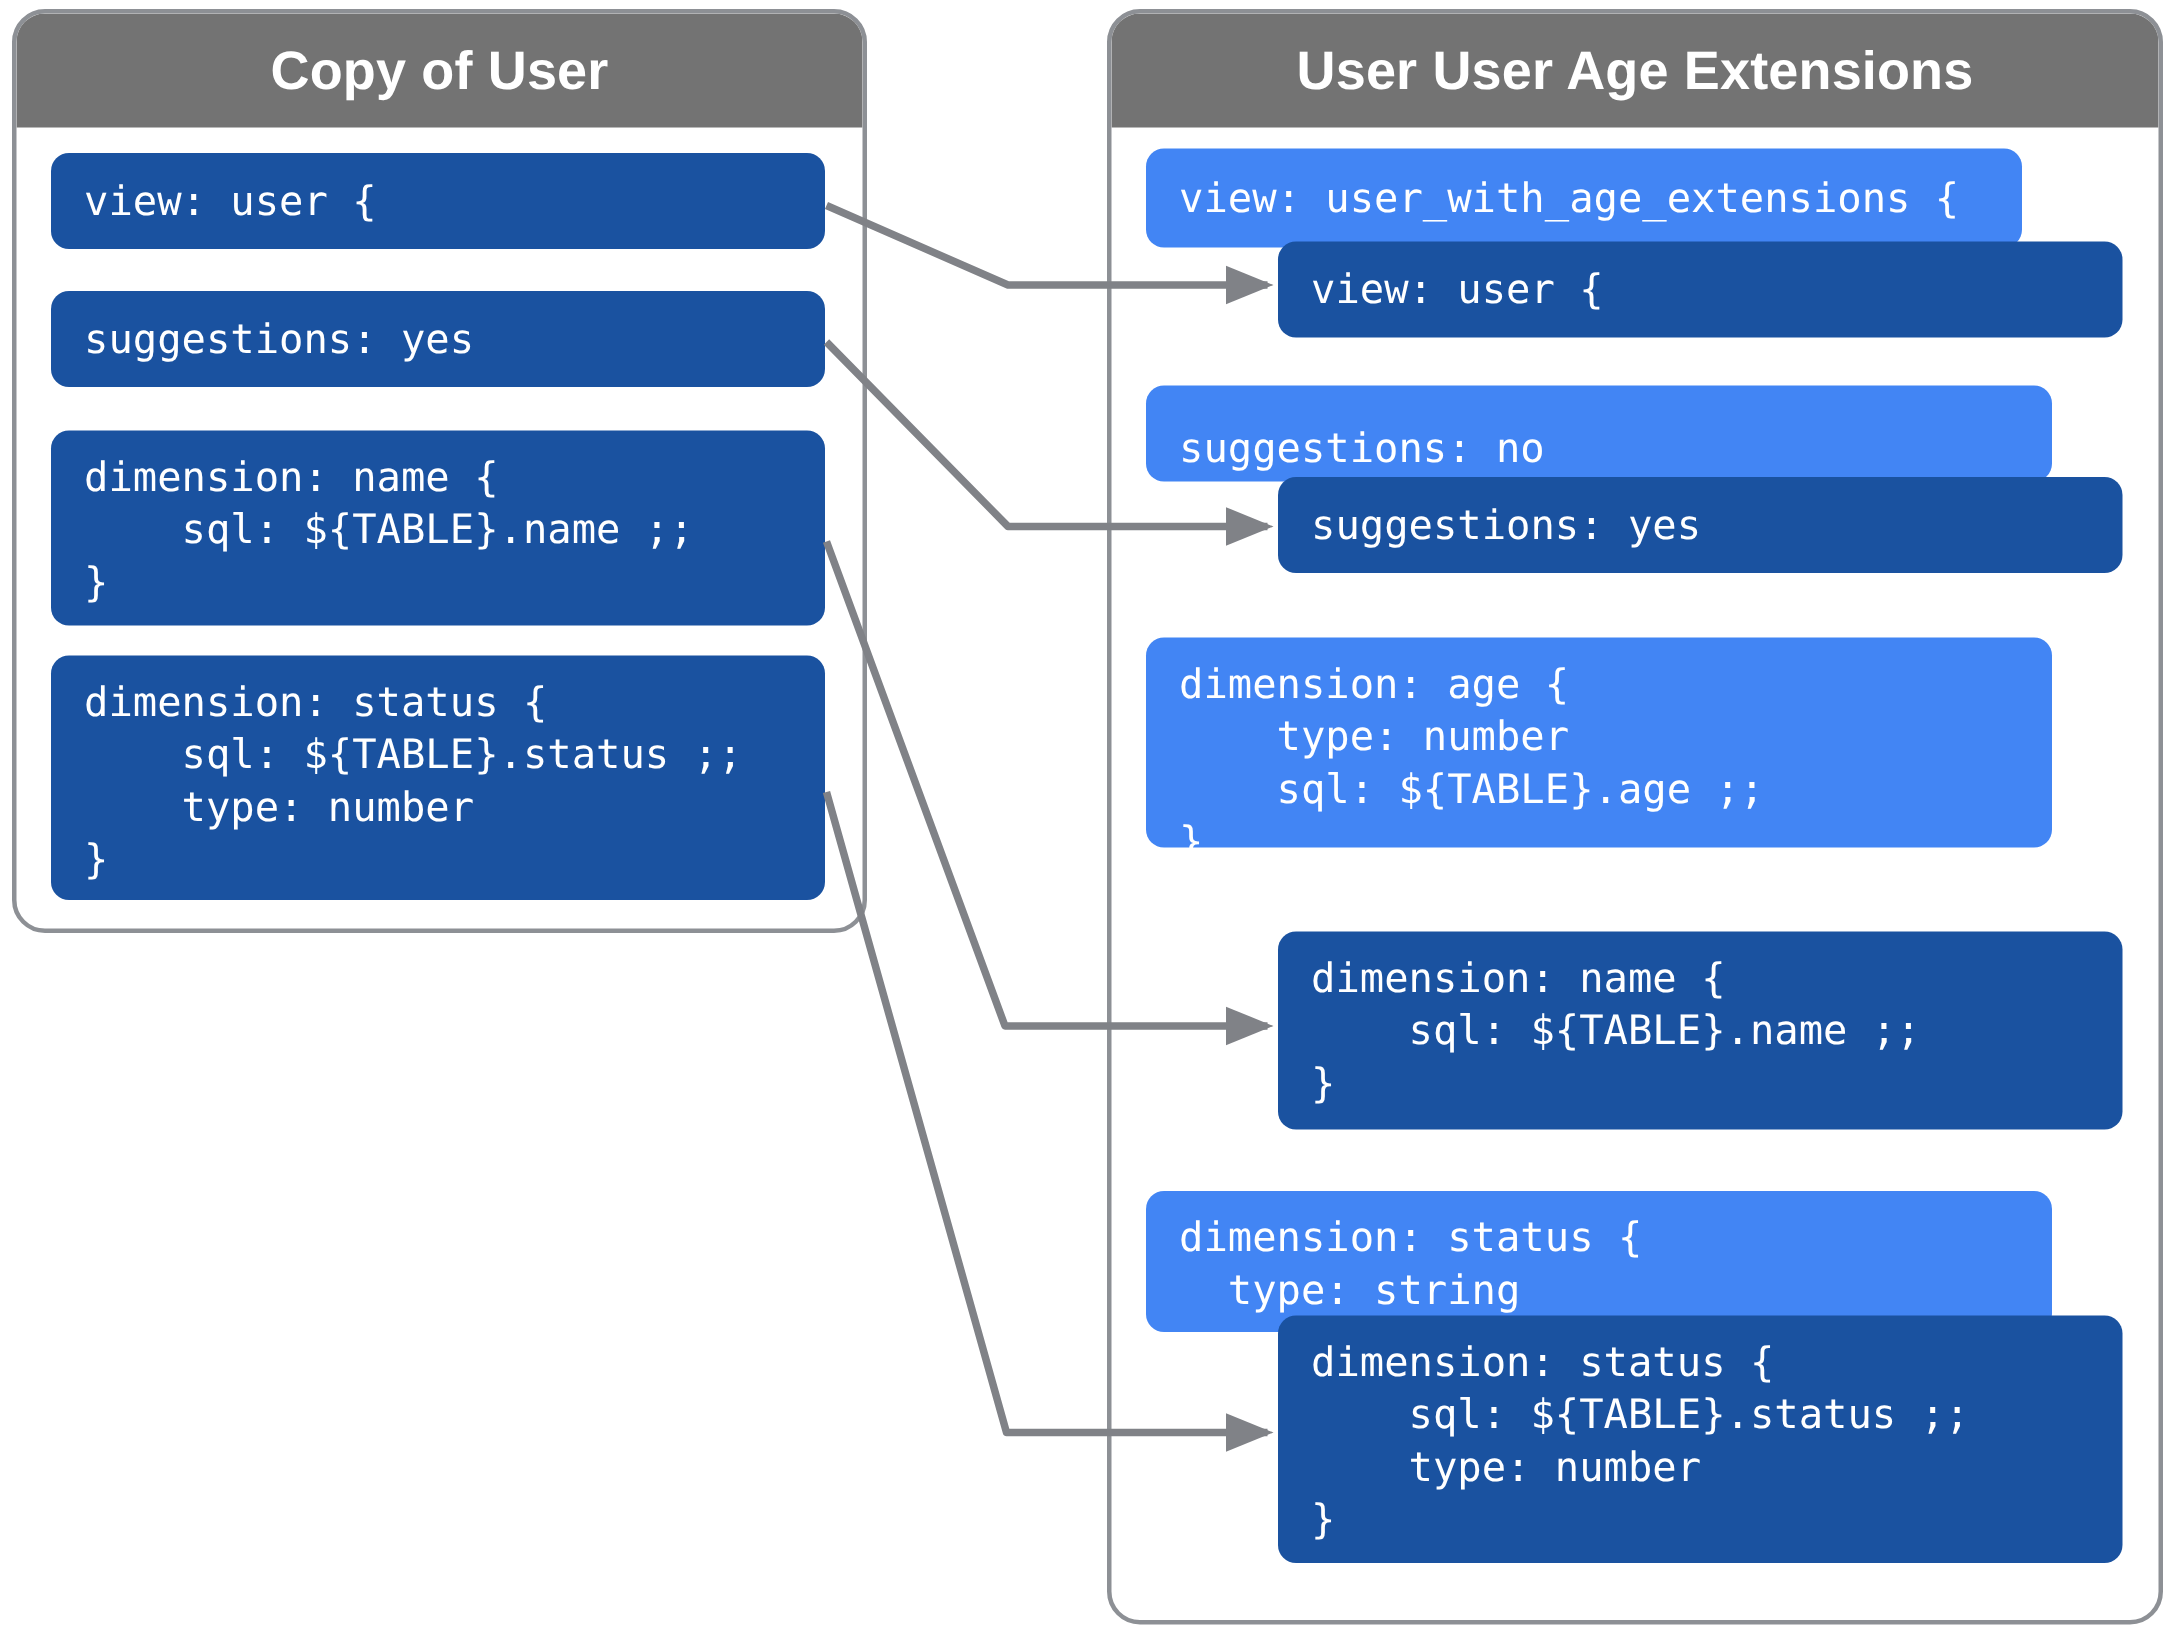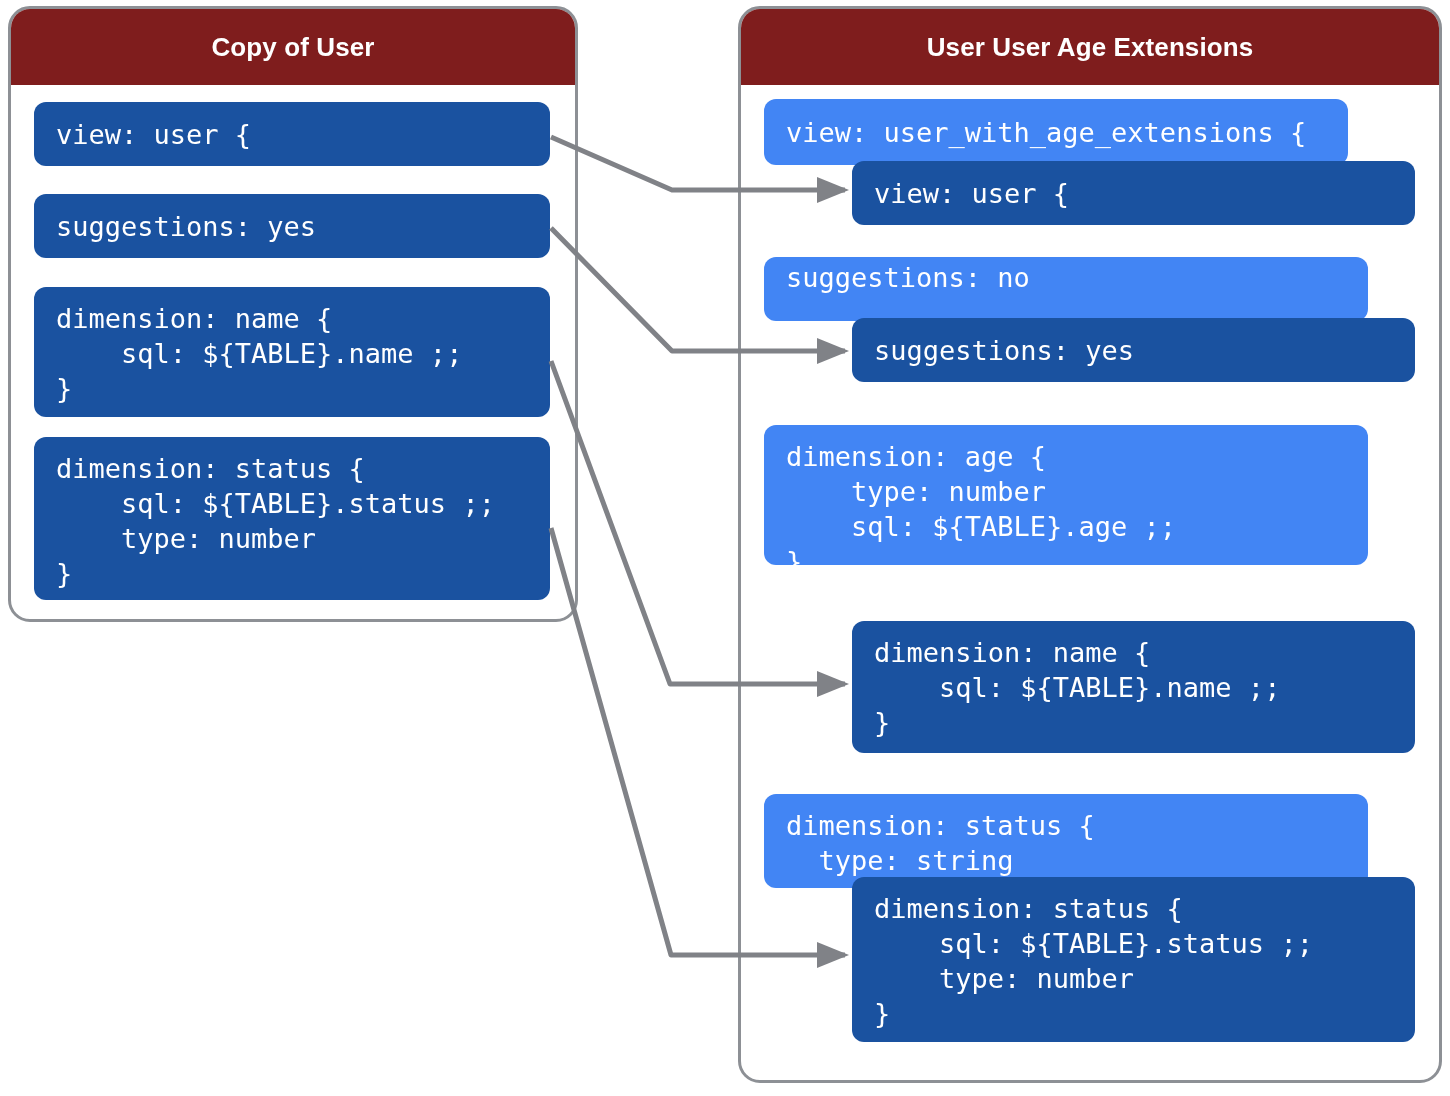--- a/index.html
+++ b/index.html
@@ -24,26 +24,26 @@
     border-radius: 22px;
     background: #ffffff;
     overflow: hidden;
   }
   .panel-header {
     position: absolute;
     left: 0;
     top: 0;
     width: 100%;
     height: 76px;
-    background: #7f1d1d;
+    background: #737373;
     color: #ffffff;
     display: flex;
     align-items: center;
     justify-content: center;
-    font-size: 26px;
+    font-size: 36px;
     font-weight: 700;
     letter-spacing: 0.1px;
     font-family: "Liberation Sans", sans-serif;
   }
 
   #panel-left  { left: 8px;  top: 6px; width: 570px; height: 616px; }
   #panel-right { left: 738px; top: 6px; width: 704px; height: 1077px; }
 
   
   .code-block {
@@ -63,21 +63,21 @@
 
   
   #blk-l-view        { left: 34px;  top: 102px; width: 516px; height: 64px;  padding-top: 15px; }
   #blk-l-suggestions { left: 34px;  top: 194px; width: 516px; height: 64px;  padding-top: 15px; }
   #blk-l-dim-name    { left: 34px;  top: 287px; width: 516px; height: 130px; }
   #blk-l-dim-status  { left: 34px;  top: 437px; width: 516px; height: 163px; }
 
   
   #blk-r-view-outer  { left: 764px; top: 99px;  width: 584px; height: 66px;  padding-top: 16px; }
   #blk-r-view-inner  { left: 852px; top: 161px; width: 563px; height: 64px;  padding-top: 15px; }
-  #blk-r-sug-outer   { left: 764px; top: 257px; width: 604px; height: 64px;  padding-top: 3px; }
+  #blk-r-sug-outer   { left: 764px; top: 257px; width: 604px; height: 64px;  padding-top: 25px; }
   #blk-r-sug-inner   { left: 852px; top: 318px; width: 563px; height: 64px;  padding-top: 15px; }
   #blk-r-dim-age     { left: 764px; top: 425px; width: 604px; height: 140px; }
   #blk-r-dim-name    { left: 852px; top: 621px; width: 563px; height: 132px; }
   #blk-r-dim-st-out  { left: 764px; top: 794px; width: 604px; height: 94px;  }
   #blk-r-dim-st-in   { left: 852px; top: 877px; width: 563px; height: 165px; }
 
   
   #connectors {
     position: absolute;
     left: 0; top: 0;

